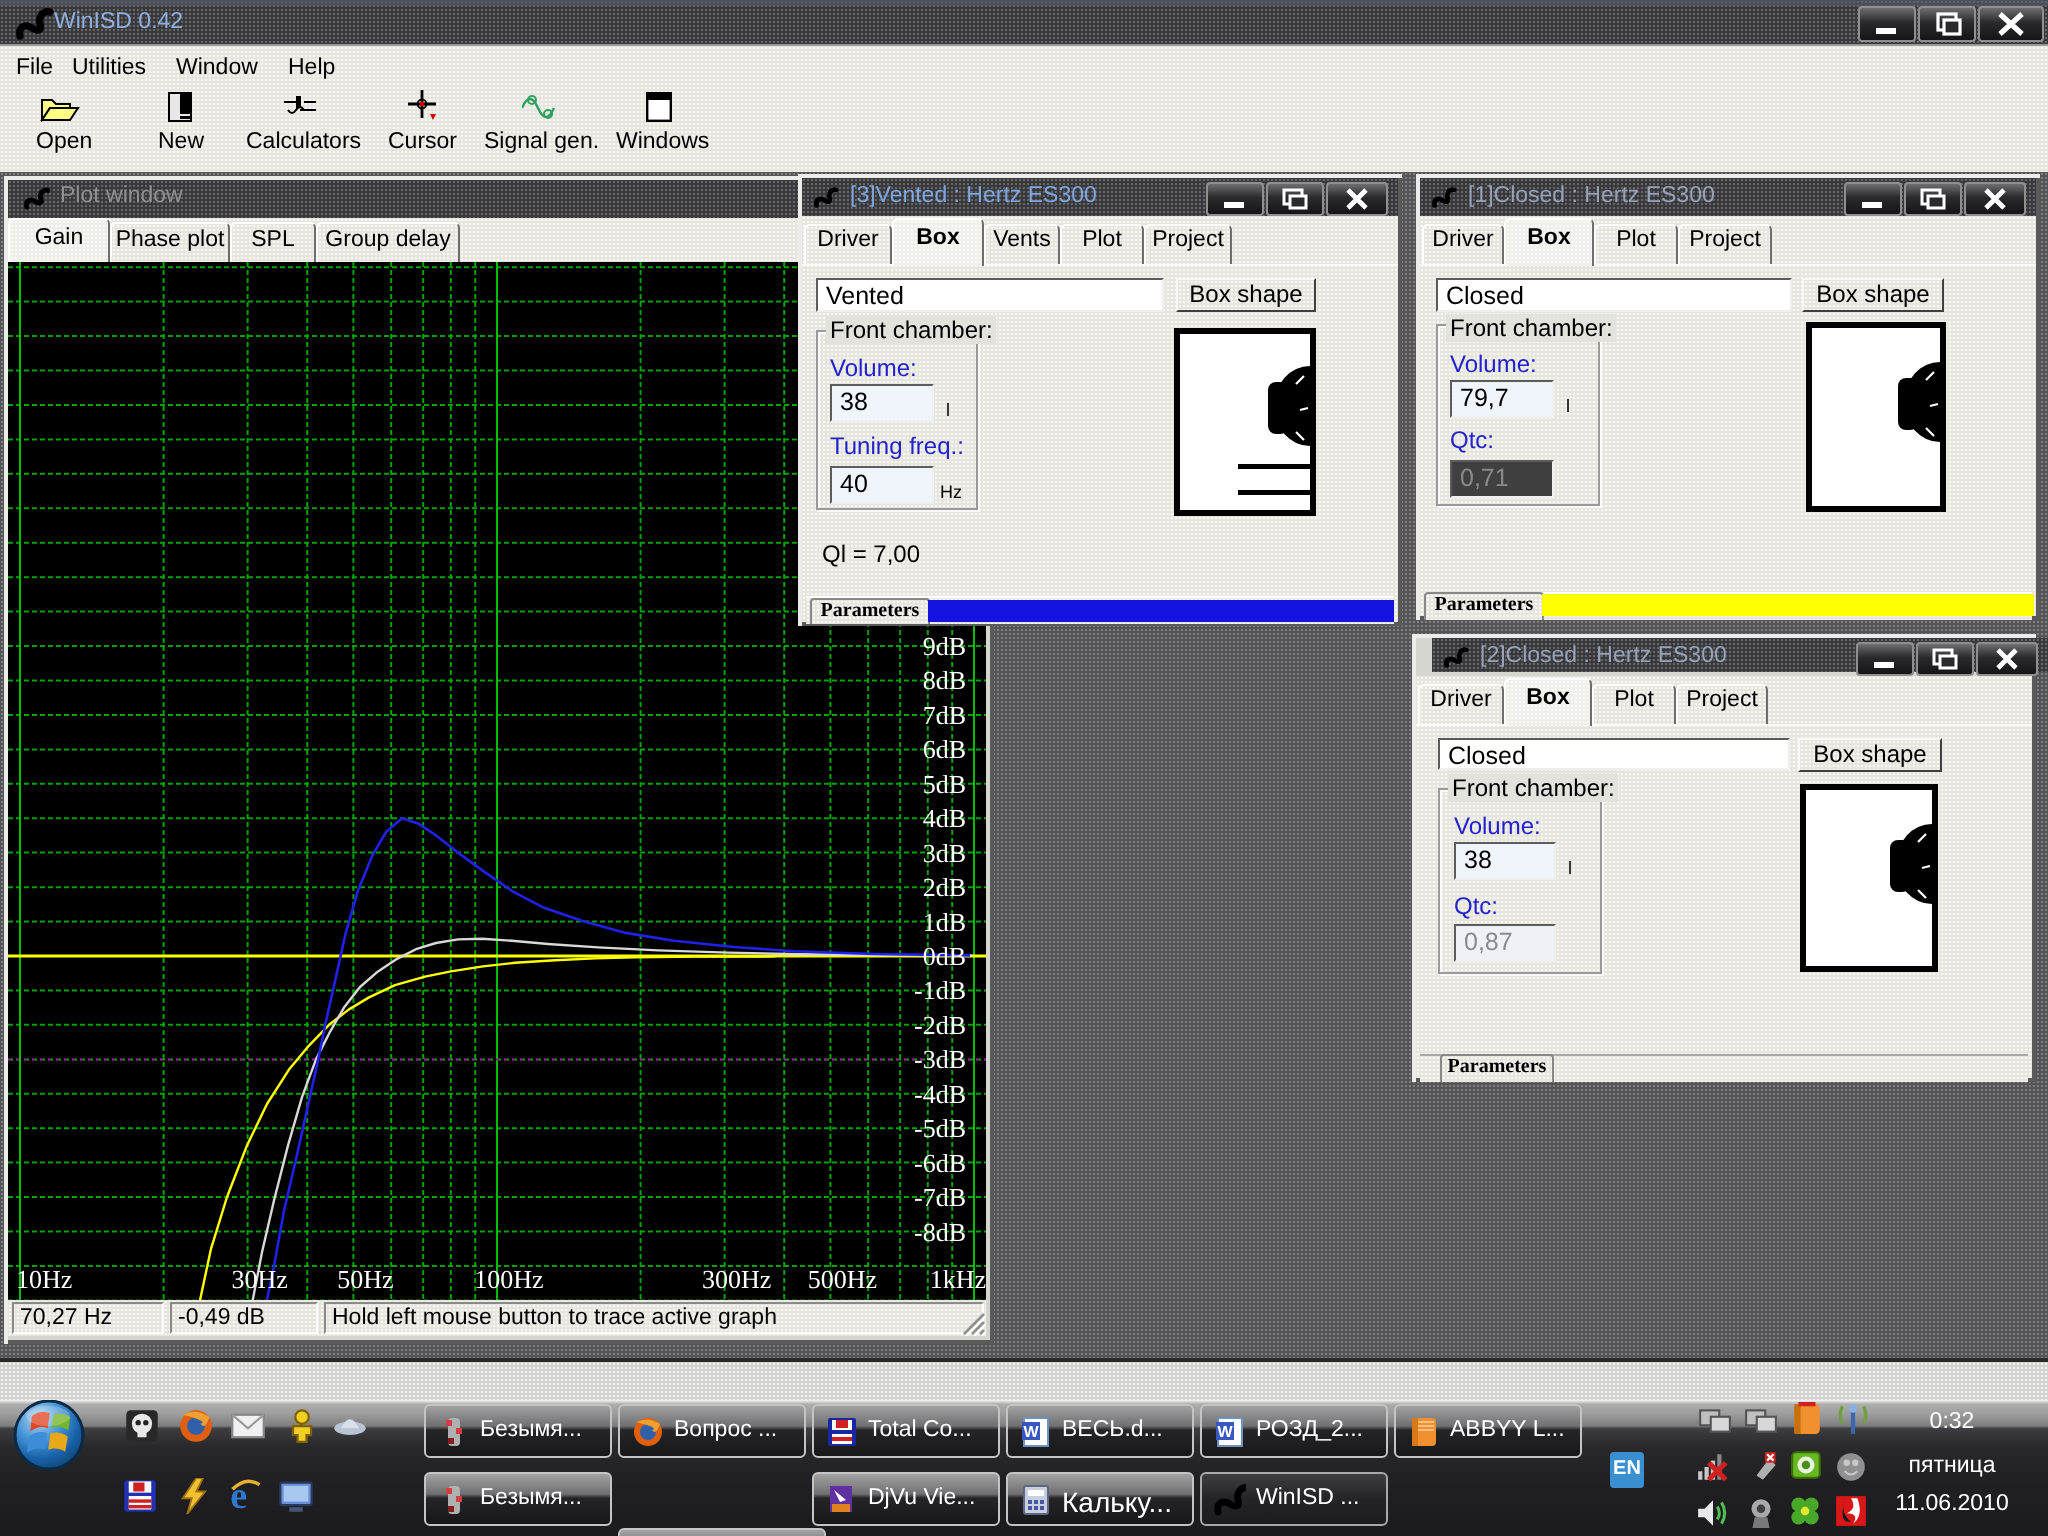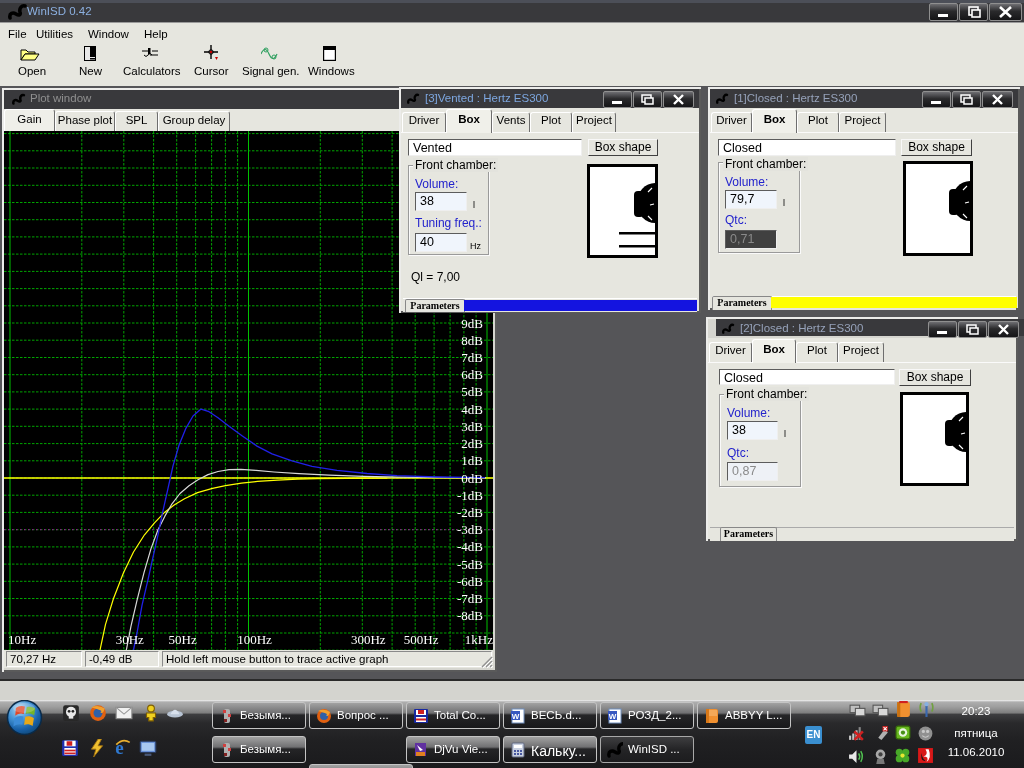--- a/index.html
+++ b/index.html
@@ -510,15 +510,15 @@
       <circle cx="11" cy="5" r="3.4" fill="#48a828"></circle>
       <circle cx="5" cy="11" r="3.4" fill="#48a828"></circle>
       <circle cx="11" cy="11" r="3.4" fill="#48a828"></circle>
       <circle cx="8" cy="8" r="2" fill="#e8e832"></circle>
     </svg></div>
 <div class="abs" style="left:917px;top:747px;"><svg width="17" height="17" viewBox="0 0 16 16">
       <rect x="1" y="1" width="14" height="14" fill="#d81818"></rect>
       <path d="M8 2 q3 5 -2 7 q6 0 3 5 q5 -4 2 -12 z" fill="#fff"></path>
       <path d="M5 3 q-2 6 3 10 q-6 1 -3 -10z" fill="#181818"></path>
     </svg></div>
-<div class="abs" style="left:940px;top:705px;width:72px;text-align:center;font-size:11.5px;color:#fff;">20:23</div>
+<div class="abs" style="left:940px;top:705px;width:72px;text-align:center;font-size:11.5px;color:#fff;">0:32</div>
 <div class="abs" style="left:940px;top:727px;width:72px;text-align:center;font-size:11.5px;color:#fff;">пятница</div>
 <div class="abs" style="left:936px;top:746px;width:80px;text-align:center;font-size:11.5px;color:#fff;">11.06.2010</div>
 
 </body></html>

